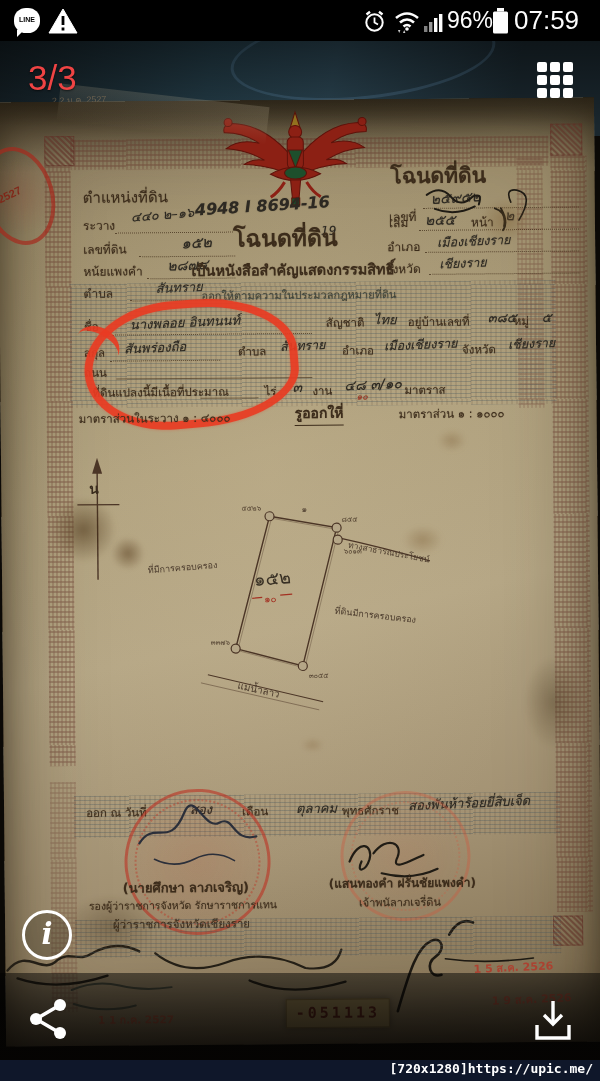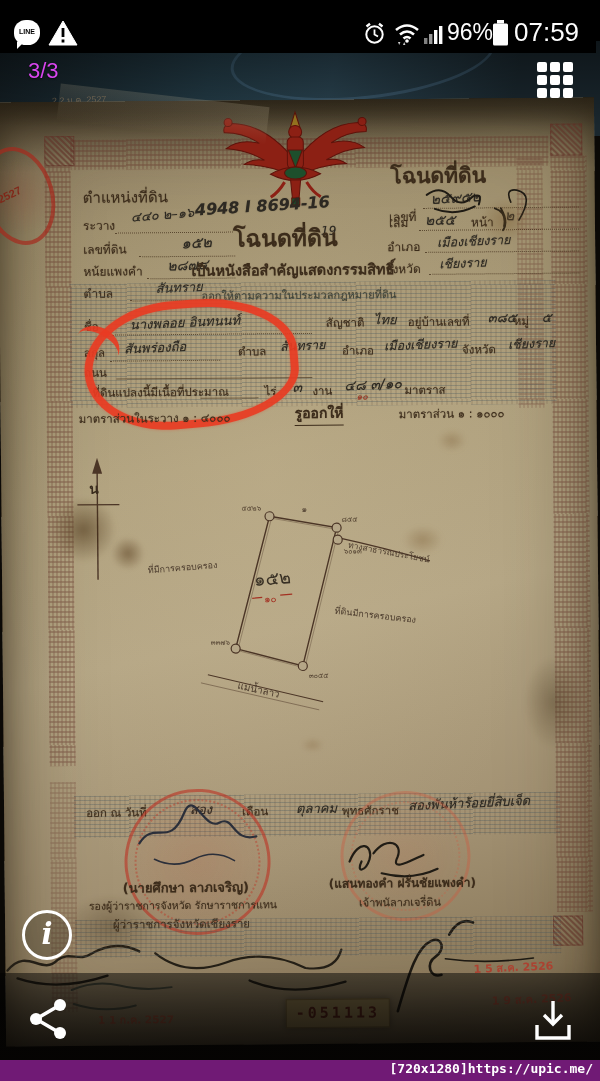--- a/index.html
+++ b/index.html
@@ -1,46 +1,46 @@
 <!DOCTYPE html>
 <html><head>
 <meta charset="utf-8">
 <style>
   html,body{margin:0;padding:0;background:#111;}
   #screen{position:relative;width:600px;height:1081px;overflow:hidden;background:#000;
           font-family:"Liberation Sans",sans-serif;}
   .abs{position:absolute;}
 
   
-  #statusbar{left:0;top:0;width:596px;height:41px;background:#000;z-index:30;margin-top:12px;}
+  #statusbar{left:0;top:0;width:596px;height:41px;background:#000;z-index:30;}
   .sb-text{color:#fdfdfd;font-family:"Liberation Sans",sans-serif;}
   #line-icon{left:14px;top:8px;width:26px;height:25px;background:#fff;border-radius:46% 46% 46% 46%;}
   #line-icon:after{content:"";position:absolute;left:3px;bottom:-4px;width:0;height:0;
       border-left:7px solid #fff;border-bottom:7px solid transparent;}
   #line-icon span{position:absolute;left:0;top:8px;width:26px;text-align:center;
       font-size:7px;font-weight:bold;color:#000;letter-spacing:0;}
   #warn-icon{left:48px;top:8px;width:30px;height:26px;}
 
   
   #hdr-grad{left:0;top:41px;width:600px;height:86px;z-index:10;
       background:linear-gradient(180deg,rgba(0,0,0,.45),rgba(0,0,0,0));}
-  #page-indicator{left:28px;top:58px;font-size:22px;color:#d946ef;z-index:20;
+  #page-indicator{left:28px;top:58px;font-size:35px;color:#ef4444;z-index:20;
       text-shadow:0 1px 2px rgba(0,0,0,.6);}
   #grid-btn{left:537px;top:62px;width:37px;height:37px;z-index:20;display:grid;
       grid-template-columns:repeat(3,10px);grid-template-rows:repeat(3,10px);gap:3px;}
   #grid-btn i{background:#fff;border-radius:2px;display:block;}
   #bottombar{left:0;top:973px;width:600px;height:87px;z-index:10;
       background:linear-gradient(180deg,rgba(0,0,0,.48),rgba(0,0,0,.62) 35%,rgba(4,3,2,.88));}
   #info-btn{left:22px;top:910px;width:44px;height:44px;border:3px solid #fff;border-radius:50%;
       z-index:20;background:rgba(35,30,18,.25);text-align:center;}
   #info-btn span{font-family:"DejaVu Serif",serif;font-style:italic;font-weight:bold;
       color:#fff;font-size:29px;line-height:42px;}
   #share-btn{left:26px;top:995px;width:46px;height:48px;z-index:20;}
   #dl-btn{left:530px;top:997px;width:46px;height:46px;z-index:20;}
-  #wm-strip{left:0;top:1060px;width:600px;height:21px;background:#701a75;z-index:40;}
+  #wm-strip{left:0;top:1060px;width:600px;height:21px;background:#0f172a;z-index:40;}
   #wm-text{position:absolute;right:7px;top:1px;color:#fff;font-size:13px;font-weight:bold;
       font-family:"DejaVu Sans Mono",monospace;letter-spacing:0;}
 
   
   #photo{left:0;top:41px;width:600px;height:1019px;overflow:hidden;z-index:1;
       background:#0b0906;}
   #backdrop-top{left:0;top:0;width:600px;height:95px;
       background:linear-gradient(100deg,#131d22 0%,#233b46 35%,#2a4350 55%,#1a272e 85%);}
   #backdrop-arc{left:230px;top:-28px;width:260px;height:80px;border:3px solid rgba(90,130,160,.35);
       border-radius:50%;transform:rotate(-6deg);}

